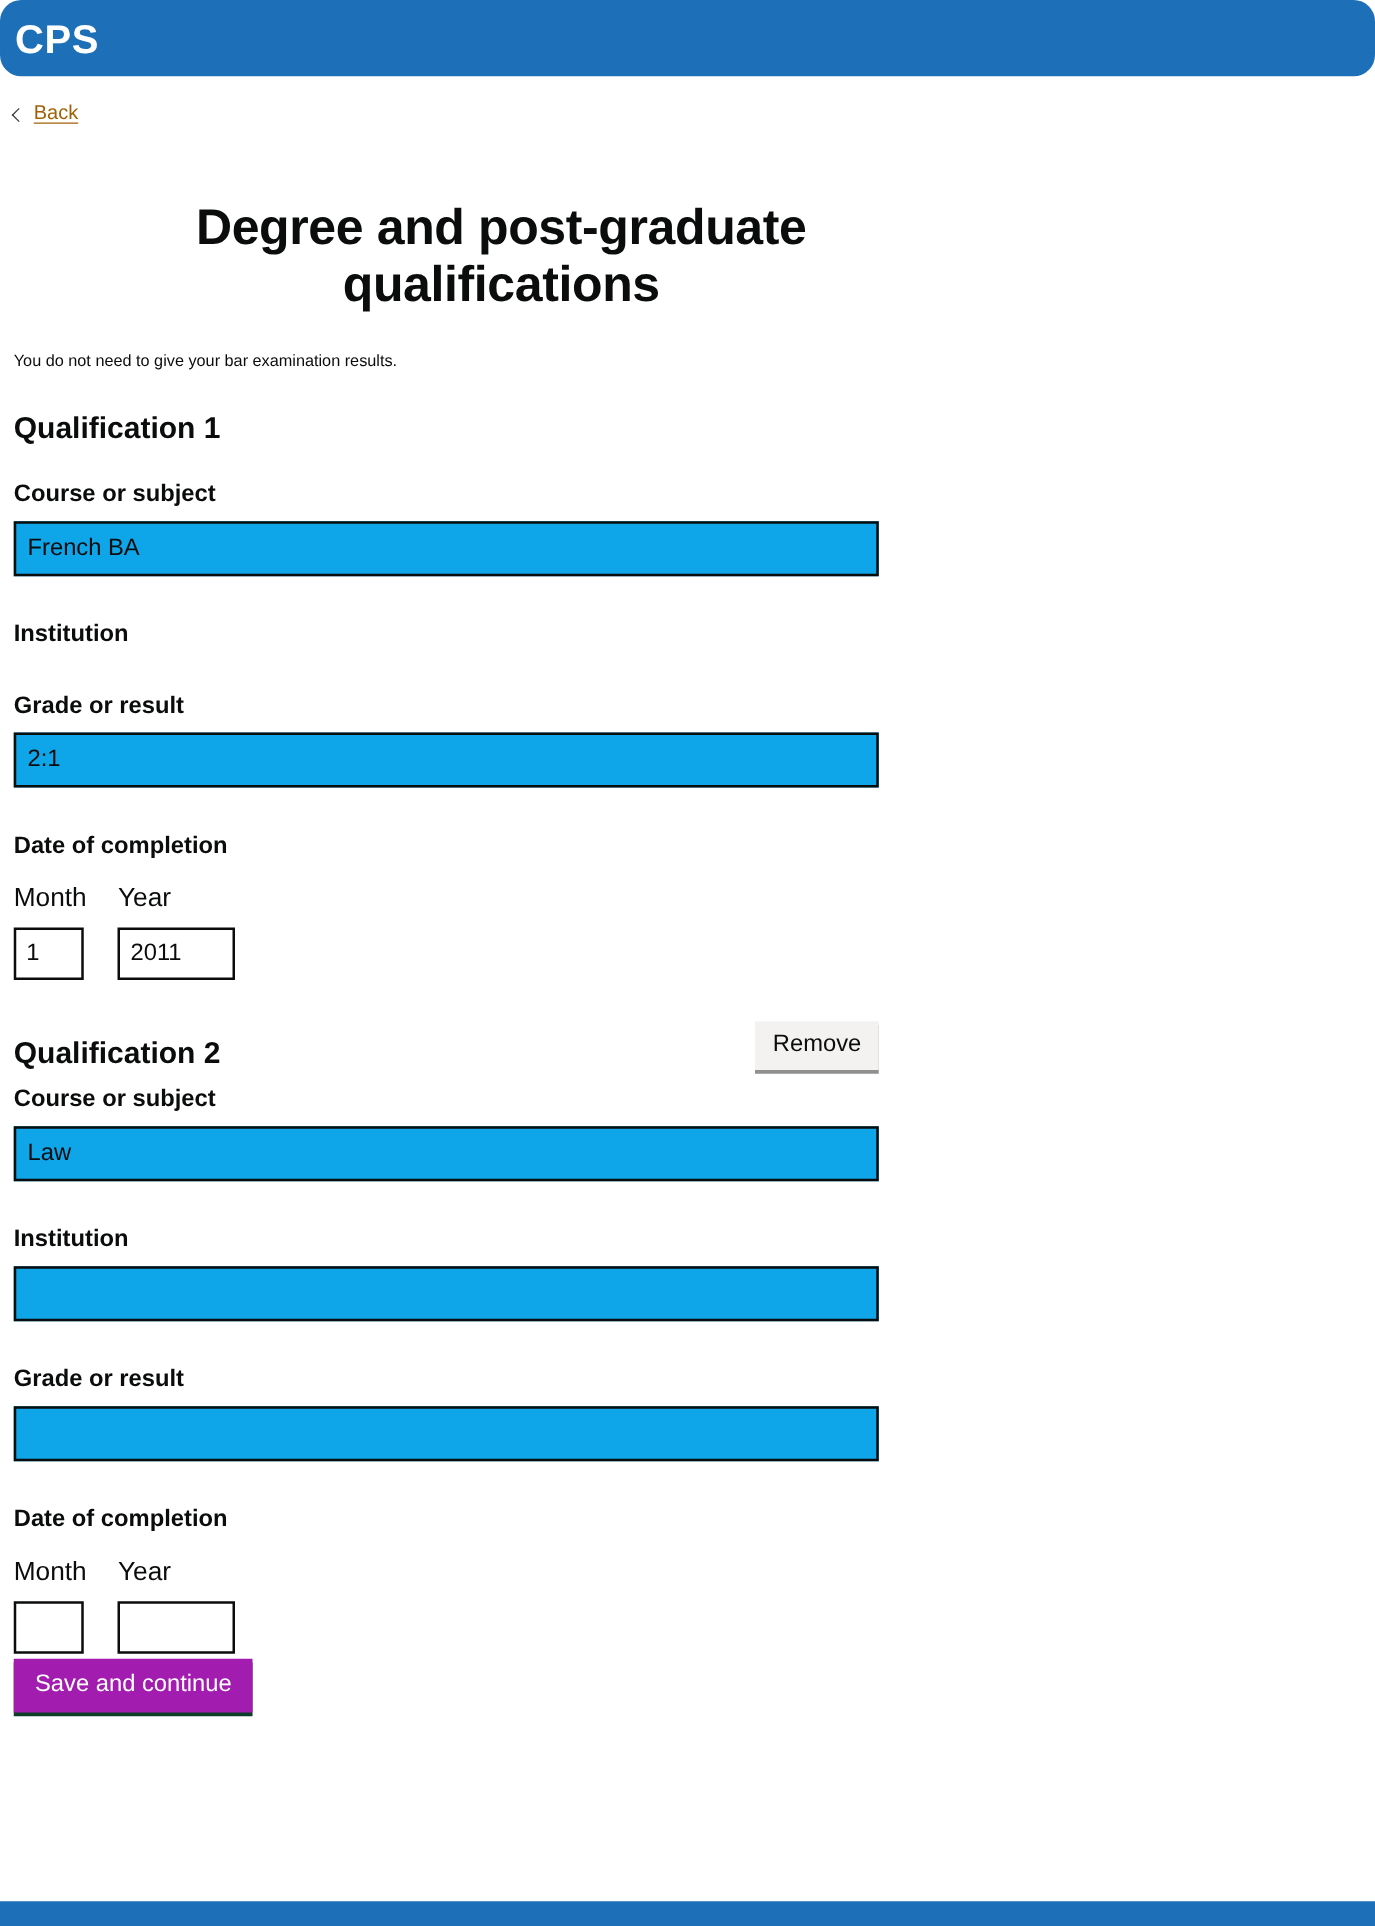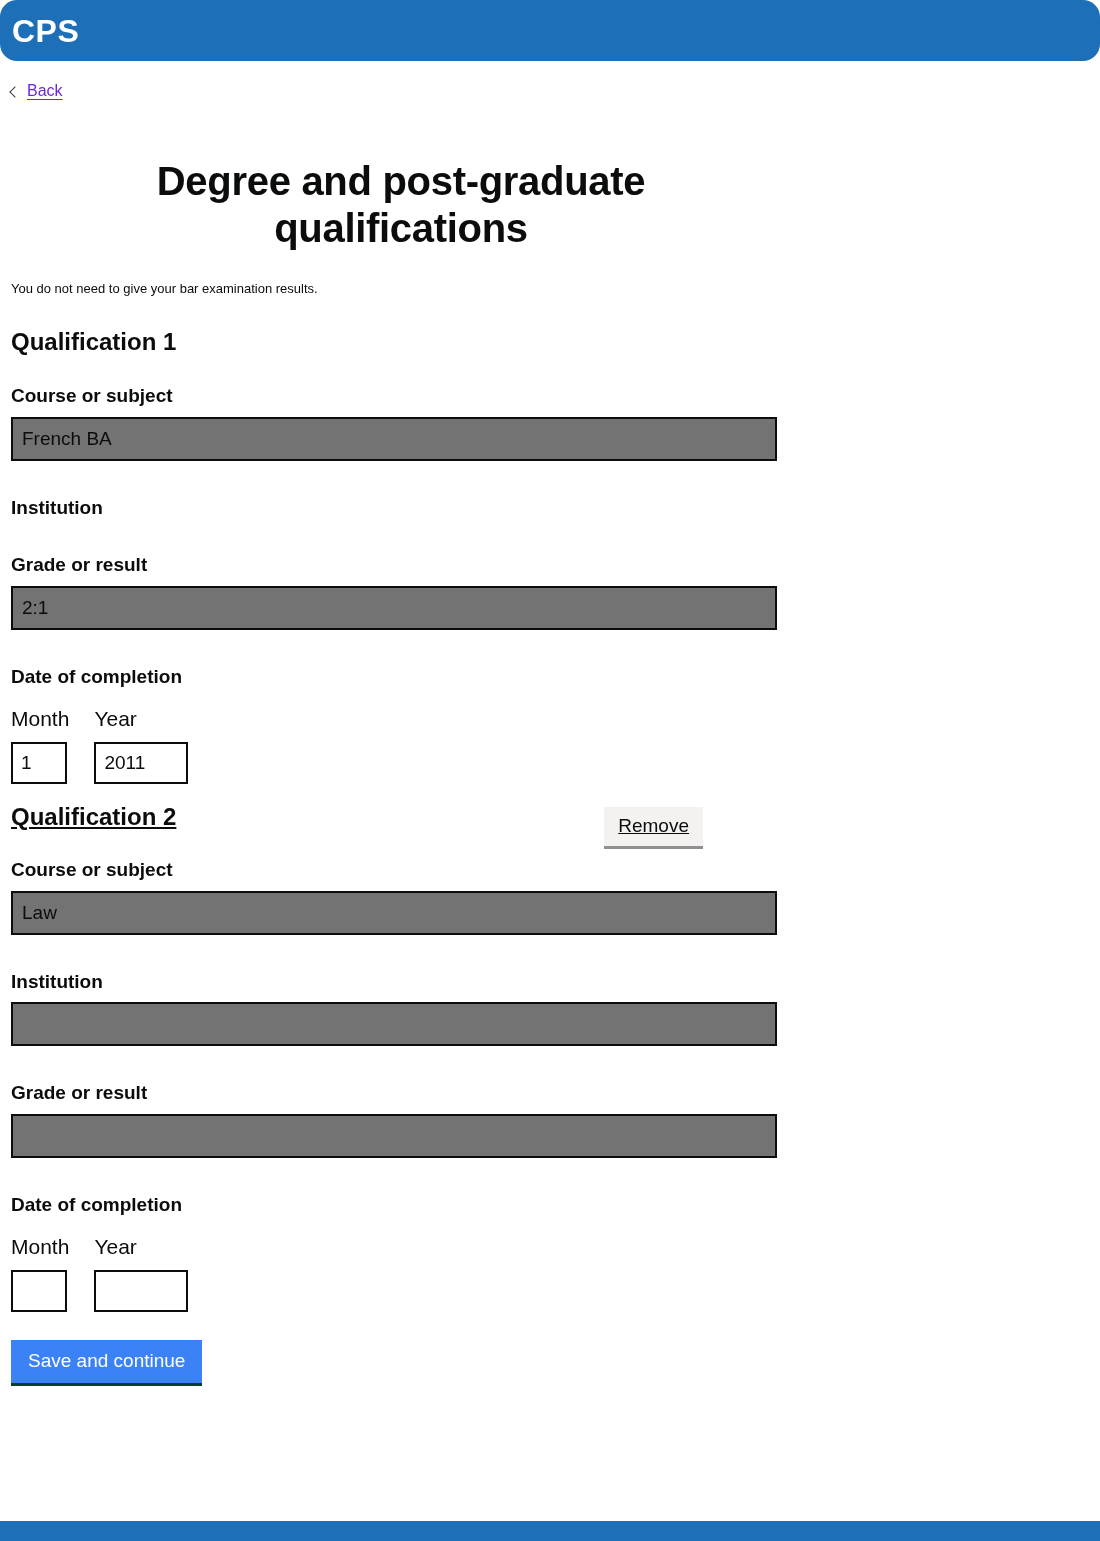--- a/index.html
+++ b/index.html
@@ -11,39 +11,39 @@
     font-family: "Liberation Sans", sans-serif;
   }
 
   
   .top-bar { height: 61px; background: #1d70b8; display: flex; align-items: center; padding-left: 12px; border-radius: 17px; }
   .logo { color: #ffffff; font-weight: 700; font-size: 32px; line-height: 1; letter-spacing: 0.5px; }
 
   main { padding-left: 11px; }
 
   
-  .back-link { display: inline-flex; align-items: center; margin-top: 21px; font-size: 16px; color: #6d28d9; text-decoration: none; cursor: pointer; }
+  .back-link { display: inline-flex; align-items: center; margin-top: 21px; font-size: 16px; color: #a16207; text-decoration: none; cursor: pointer; }
   .back-chevron { display: inline-block; width: 7px; height: 7px; border-left: 1.5px solid #3b3b3b; border-bottom: 1.5px solid #3b3b3b; transform: rotate(45deg); margin-right: 8px; margin-top: 1px; }
   .back-label { text-decoration: underline; text-underline-offset: 3px; }
 
   
   h1.page-title { font-size: 40px; font-weight: 700; line-height: 1.17; letter-spacing: -0.3px; margin-top: 58px; white-space: pre-line; max-width: 780px; text-align: center; }
   .hint { font-size: 13px; line-height: 1.3; margin-top: 29px; }
 
   h2.qual-heading { font-size: 24px; font-weight: 700; line-height: 1.1; }
   .qual-heading-solo { margin: 32px 0 30px 0; }
 
-  .qual-header-row { display: flex; justify-content: space-between; align-items: flex-start; width: 692px; margin: 20px 0 14px 0; text-decoration: underline; }
+  .qual-header-row { display: flex; justify-content: space-between; align-items: flex-end; width: 692px; margin: 30px 0 14px 0; }
 
   
   .form-group { margin-bottom: 37px; }
   .form-group > label { display: block; font-size: 19px; font-weight: 700; line-height: 1.05; margin-bottom: 11px; }
   .text-input {
-    display: block; width: 766px; height: 44px;
-    border: 2px solid #0b0c0c; border-radius: 0; background: #737373;
+    display: block; width: 692px; height: 44px;
+    border: 2px solid #0b0c0c; border-radius: 0; background: #0ea5e9;
     font-family: inherit; font-size: 19px; color: #0b0c0c;
     padding: 1px 9px; box-sizing: border-box;
   }
 
   
   .date-group { margin-bottom: 0; }
   .date-legend { font-size: 19px; font-weight: 700; line-height: 1.05; margin-bottom: 21px; }
   .date-row { display: flex; gap: 25px; }
   .date-col label { display: block; font-size: 21px; font-weight: 400; line-height: 1.05; margin-bottom: 12px; }
   .month-input, .year-input {
@@ -53,21 +53,21 @@
     padding: 0 8px; box-sizing: border-box;
   }
   .month-input { width: 56px; }
   .year-input { width: 94px; }
 
   
   .btn { font-family: inherit; font-size: 19px; line-height: 1.1; border: none; border-radius: 0; cursor: pointer; }
   .btn-secondary { background: #f3f2f1; color: #0b0c0c; box-shadow: 0 3px 0 #8f908f; }
   .btn-remove { padding: 9px 14px; margin-top: 3px; }
   .btn-add { display: block; padding: 11px 20px; margin-top: 35px; }
-  .btn-primary { display: block; background: #3b82f6; color: #ffffff; box-shadow: 0 3px 0 #0b3d29; padding: 11px 17px; margin-top: 28px; }
+  .btn-primary { display: block; background: #a21caf; color: #ffffff; box-shadow: 0 3px 0 #0b3d29; padding: 11px 17px; margin-top: 4px; }
 
   
   .footer-bar { position: absolute; left: 0; bottom: 0; width: 100%; height: 20px; background: #1d70b8; }
 </style>
 </head>
 <body>
 
 <header class="top-bar">
   <span class="logo">CPS</span>
 </header>

